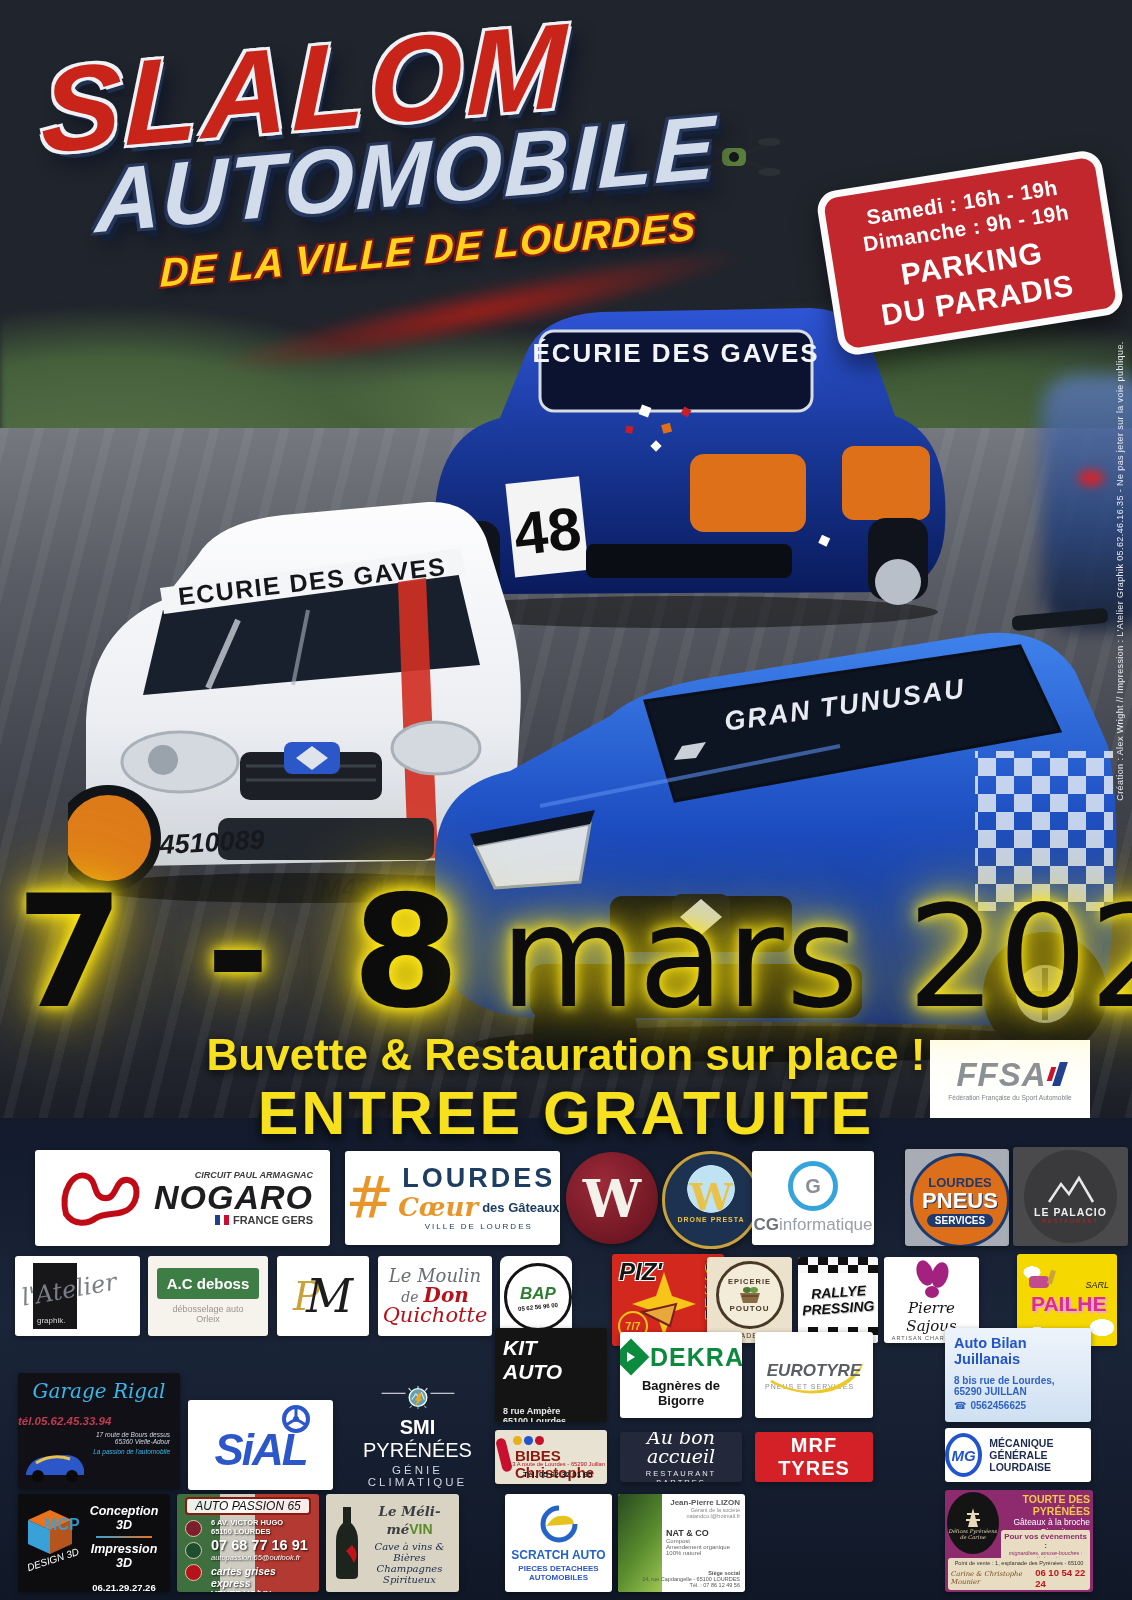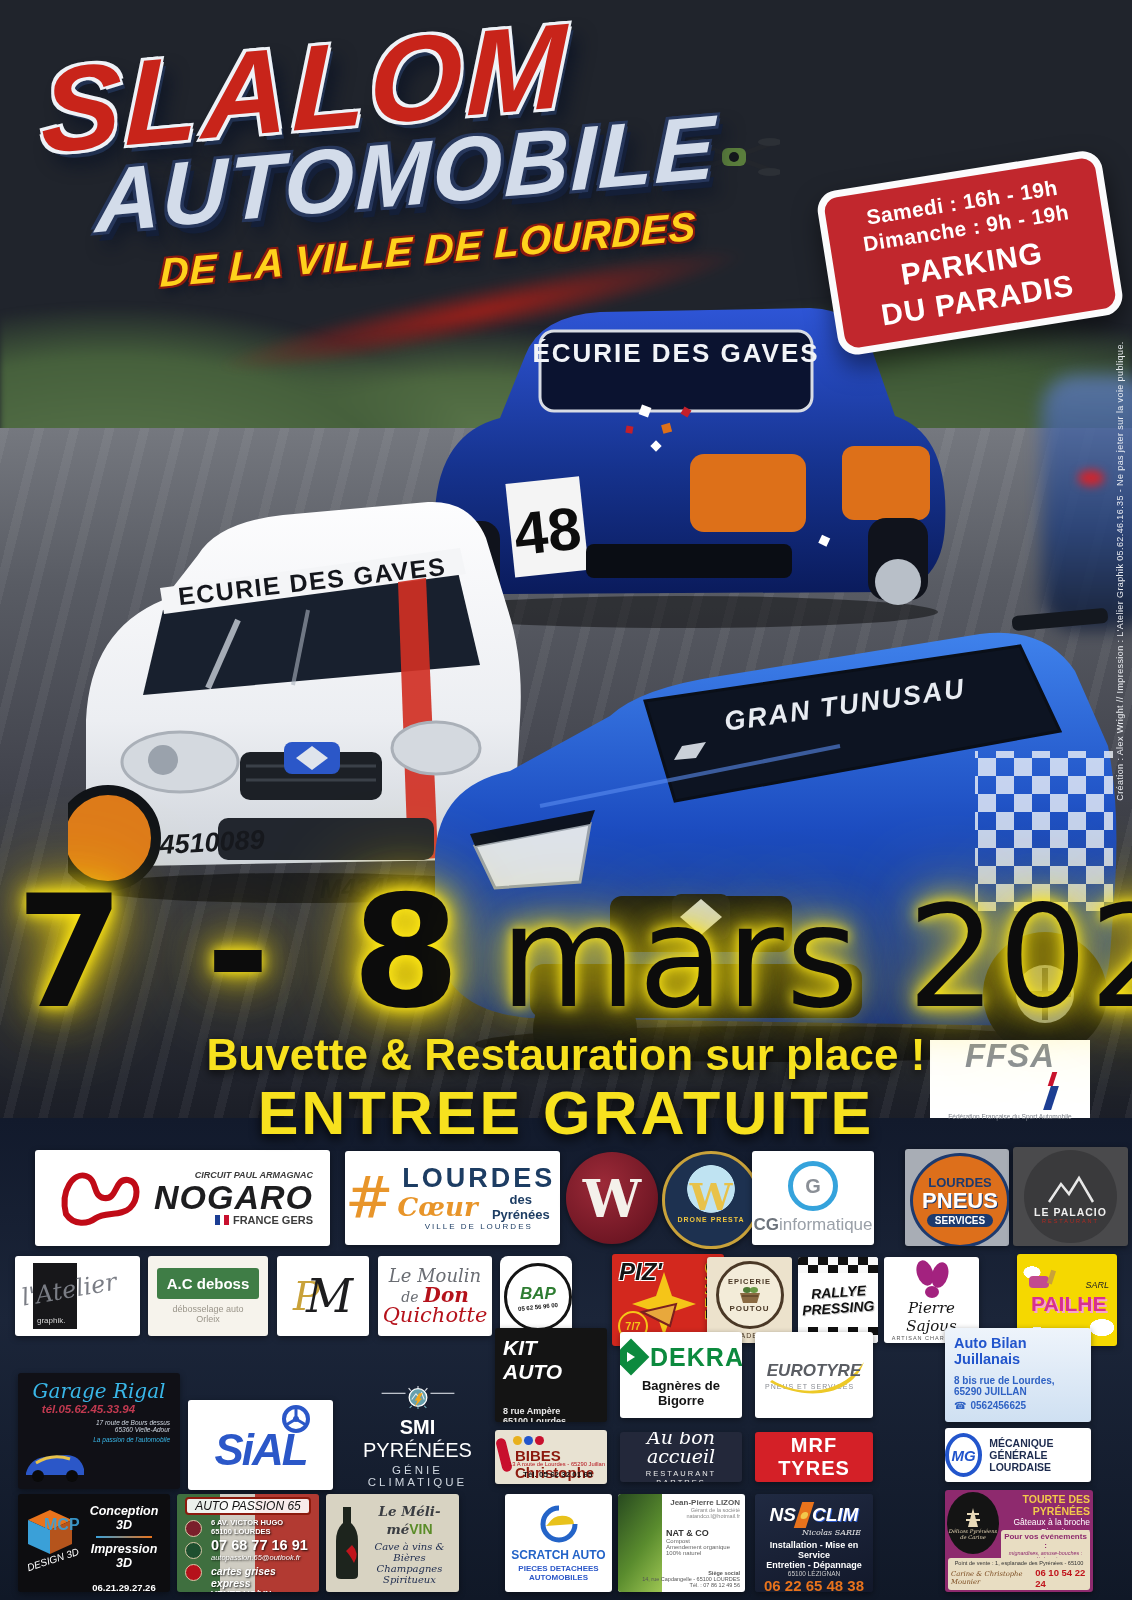--- a/index.html
+++ b/index.html
@@ -52,21 +52,21 @@
     text-shadow:0 0 12px #ffe816,0 0 26px #ffe816,0 0 48px #f8d800,0 0 90px #efce00;}
   .date .d1{font-size:155px;font-weight:bold;letter-spacing:14px;}
   .date .d2{font-size:140px;font-weight:normal;margin-left:26px;letter-spacing:2px;}
   .buvette{position:absolute;left:0;top:1030px;width:1132px;text-align:center;z-index:50;
     color:#f7e11e;font-size:44px;font-weight:bold;text-shadow:0 3px 10px rgba(0,0,0,.85);}
   .entree{position:absolute;left:0;top:1078px;width:1132px;text-align:center;z-index:50;
     color:#f7e11e;font-size:61px;font-weight:bold;letter-spacing:3px;text-shadow:0 4px 12px rgba(0,0,0,.9);}
   
   .ffsa{position:absolute;left:930px;top:1040px;width:160px;height:78px;background:#fff;z-index:45;
     display:flex;flex-direction:column;align-items:center;justify-content:center;}
-  .ffsa-row{display:flex;align-items:flex-end;flex-direction:column;}
+  .ffsa-row{display:flex;align-items:center;}
   .ffsa-name{font-size:33px;font-weight:bold;font-style:italic;color:#8a8f98;letter-spacing:1px;line-height:1;}
   .fl{display:inline-block;transform:skewX(-18deg);margin-left:2px;}
   .ffsa-caption{font-size:6.6px;color:#7c818a;margin-top:3px;}
   
   .credit{position:absolute;right:-268px;top:566px;width:560px;transform:rotate(-90deg);
     font-size:9px;color:#f2f4f8;letter-spacing:.4px;text-align:center;z-index:20;opacity:.95;}
   
   .car{position:absolute;}
   
   .sponsors{position:absolute;left:0;top:1118px;width:1132px;height:482px;z-index:40;
@@ -247,21 +247,21 @@
       </div>
     </div>
 
     <div class="sc" style="left:345px;top:33px;width:215px;height:94px;">
       <div class="rw" style="height:100%;gap:4px;">
         <span class="serifit" style="font-size:58px;color:#e8952a;line-height:.8;">#</span>
         <div style="text-align:center;">
           <div style="font-size:27px;font-weight:bold;color:#1d3d63;letter-spacing:3px;line-height:1;">LOURDES</div>
           <div class="rw" style="gap:4px;">
             <span class="serifit" style="font-size:26px;color:#e8952a;font-weight:bold;">Cœur</span>
-            <span style="font-size:13px;color:#1d3d63;font-weight:bold;">des Pyrénées</span>
+            <span style="font-size:13px;color:#1d3d63;font-weight:bold;">des Gâteaux</span>
           </div>
           <div style="font-size:8px;color:#1d3d63;letter-spacing:2px;">VILLE DE LOURDES</div>
         </div>
       </div>
     </div>
 
     <div style="position:absolute;left:566px;top:34px;width:92px;height:92px;border-radius:50%;background:radial-gradient(circle at 40% 35%,#9c2a38,#5e0f1c);display:flex;align-items:center;justify-content:center;box-shadow:0 2px 6px rgba(0,0,0,.5);">
       <span style="font-family:'DejaVu Serif',serif;font-size:52px;font-weight:bold;color:#f4f1ea;">W</span>
     </div>
 
@@ -430,21 +430,21 @@
         <div style="font-size:10px;font-weight:bold;color:#2f62c4;">65290 JUILLAN</div>
         <div class="rw" style="justify-content:flex-start;gap:4px;margin-top:3px;">
           <span style="font-size:10px;color:#2f62c4;">☎</span>
           <span style="font-size:10px;font-weight:bold;color:#2f62c4;">0562456625</span>
         </div>
       </div>
     </div>
 
     <div class="sc" style="left:18px;top:255px;width:162px;height:116px;background:#101016;">
       <div class="serifit" style="text-align:center;font-size:20px;color:#39b7e8;margin-top:6px;">Garage Rigal</div>
-      <div style="text-align:center;padding-right:21px;font-size:11.5px;font-weight:bold;font-style:italic;color:#c23a50;margin-top:0;">tél.05.62.45.33.94</div>
+      <div style="text-align:left;padding-right:21px;font-size:11.5px;font-weight:bold;font-style:italic;color:#c23a50;margin-top:12px;">tél.05.62.45.33.94</div>
       <div style="text-align:right;padding-right:10px;font-size:6.5px;font-style:italic;color:#d0d8e2;margin-top:4px;">17 route de Bours dessus</div>
       <div style="text-align:right;padding-right:10px;font-size:6.5px;font-style:italic;color:#d0d8e2;">65360 Vielle-Adour</div>
       <div style="text-align:right;padding-right:10px;font-size:6.5px;font-style:italic;color:#39b7e8;margin-top:3px;">La passion de l'automobile</div>
       <svg width="66" height="40" viewBox="0 0 66 40" style="position:absolute;left:4px;bottom:4px;">
         <path d="M4,28 Q8,14 22,12 L44,10 Q58,10 62,24 L62,30 L4,30 Z" fill="#2b57c8"></path>
         <path d="M14,18 Q30,8 48,14" stroke="#e8c24a" stroke-width="3" fill="none"></path>
         <circle cx="16" cy="31" r="6" fill="#0a0a0a"></circle>
           <circle cx="50" cy="31" r="6" fill="#0a0a0a"></circle>
       </svg>
     </div>
@@ -588,35 +588,20 @@
         <div style="font-size:6px;color:#666;">Amendement organique</div>
         <div style="font-size:6px;color:#666;">100% naturel</div>
       </div>
       <div style="position:absolute;right:5px;bottom:4px;text-align:right;">
         <div style="font-size:5.5px;font-weight:bold;color:#555;">Siège social</div>
         <div style="font-size:5.5px;color:#555;">14, rue Capdangelle - 65100 LOURDES</div>
         <div style="font-size:5.5px;color:#555;">Tél. : 07 86 12 49 56</div>
       </div>
     </div>
 
-    <div class="sc" style="left:755px;top:376px;width:118px;height:98px;background:linear-gradient(160deg,#202a42,#12182a);">
-      <div class="rw" style="margin-top:8px;gap:2px;">
-        <span style="font-size:19px;font-weight:bold;font-style:italic;color:#fff;">NS</span>
-        <span style="width:12px;height:26px;background:#e8731c;transform:skewX(-18deg);display:inline-flex;align-items:center;justify-content:center;">
-            <span style="width:7px;height:7px;border-radius:50%;background:#f2c84b;display:inline-block;"></span>
-          </span>
-        <span style="font-size:19px;font-weight:bold;font-style:italic;color:#fff;text-shadow:1px 1px 0 #2b57c8;">CLIM</span>
-      </div>
-      <div class="serifit" style="text-align:right;padding-right:12px;font-size:8px;color:#e8e8e8;">Nicolas SARIE</div>
-      <div style="text-align:center;font-size:9px;font-weight:bold;color:#fff;margin-top:3px;">Installation - Mise en Service</div>
-      <div style="text-align:center;font-size:9px;font-weight:bold;color:#fff;">Entretien - Dépannage</div>
-      <div style="text-align:center;font-size:6.5px;color:#ccc;">65100 LÉZIGNAN</div>
-      <div style="text-align:center;font-size:15px;font-weight:bold;color:#e8731c;">06 22 65 48 38</div>
-
-    </div>
 
     <div class="sc" style="left:945px;top:372px;width:148px;height:102px;background:#8e2a6e;">
       <div style="position:absolute;left:2px;top:2px;width:52px;height:62px;border-radius:50%;background:#141414;display:flex;flex-direction:column;align-items:center;justify-content:center;text-align:center;">
         <svg width="18" height="22" viewBox="0 0 18 22">
           <polygon points="4,21 9,2 14,21" fill="#e8d9b8"></polygon>
           <line x1="3" y1="8" x2="15" y2="8" stroke="#e8d9b8" stroke-width="2"></line>
           <line x1="2" y1="14" x2="16" y2="14" stroke="#e8d9b8" stroke-width="2"></line>
         </svg>
         <div class="serifit" style="font-size:5.2px;color:#e8d9b8;">Délices Pyrénéens</div>
         <div class="serifit" style="font-size:5.2px;color:#e8d9b8;">de Carine</div>

